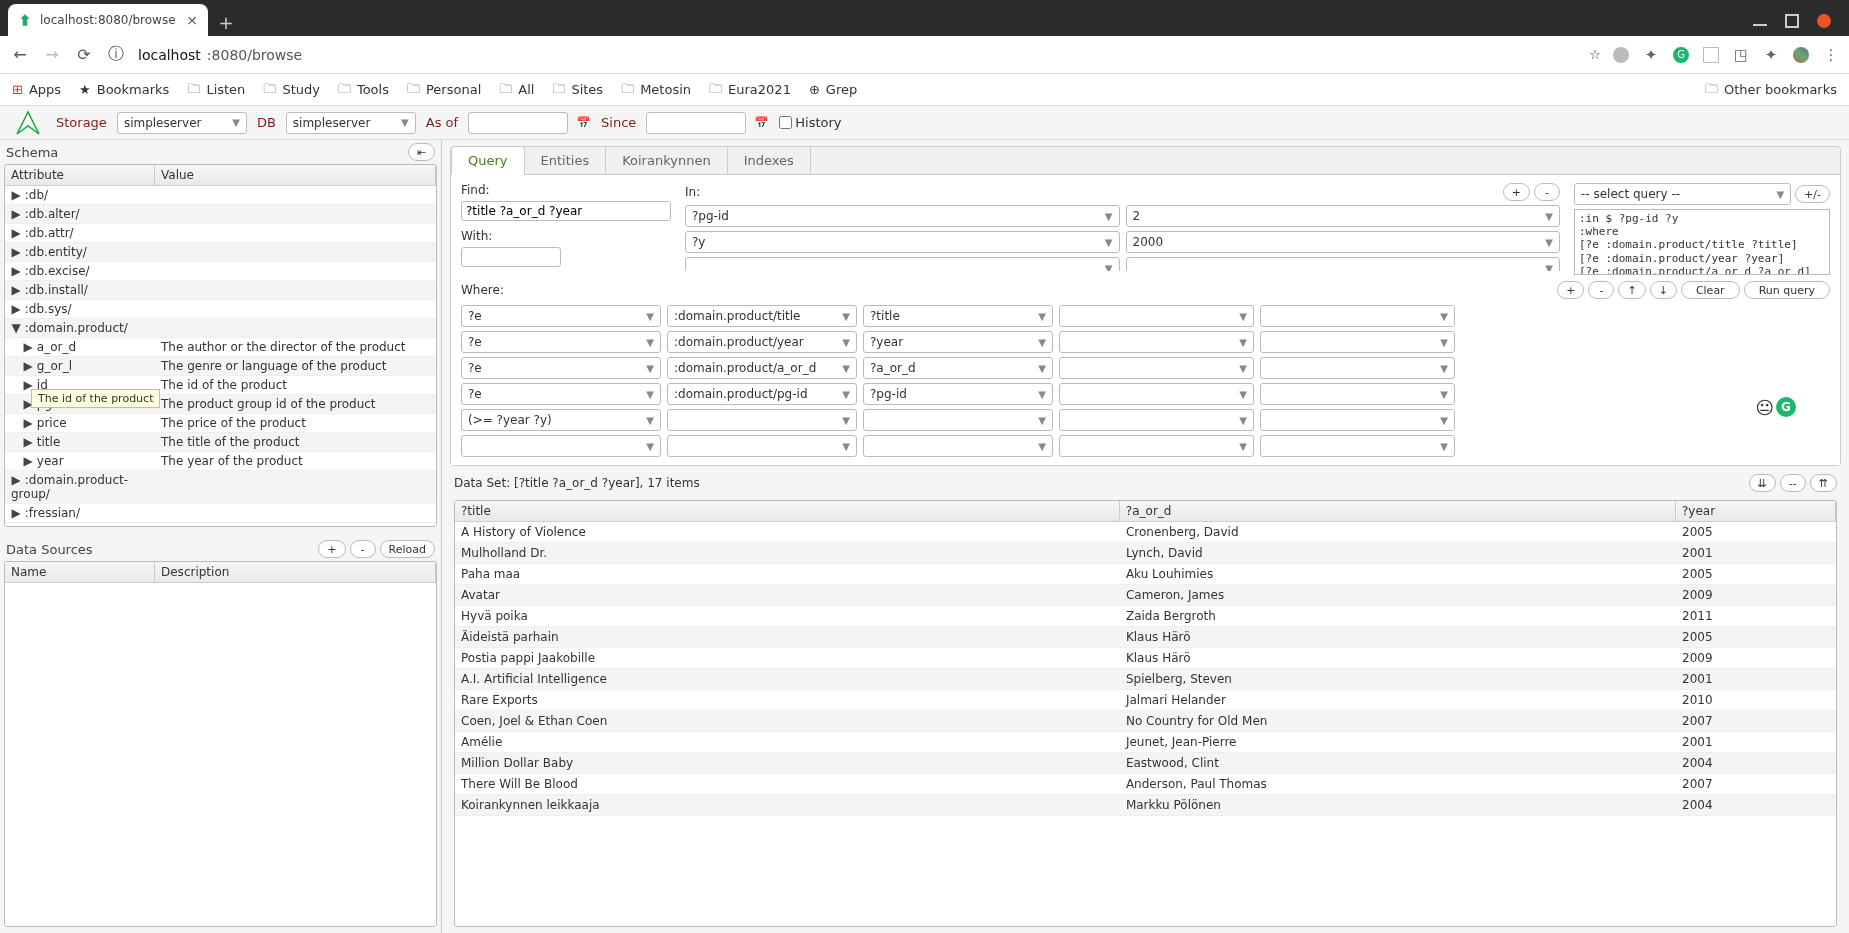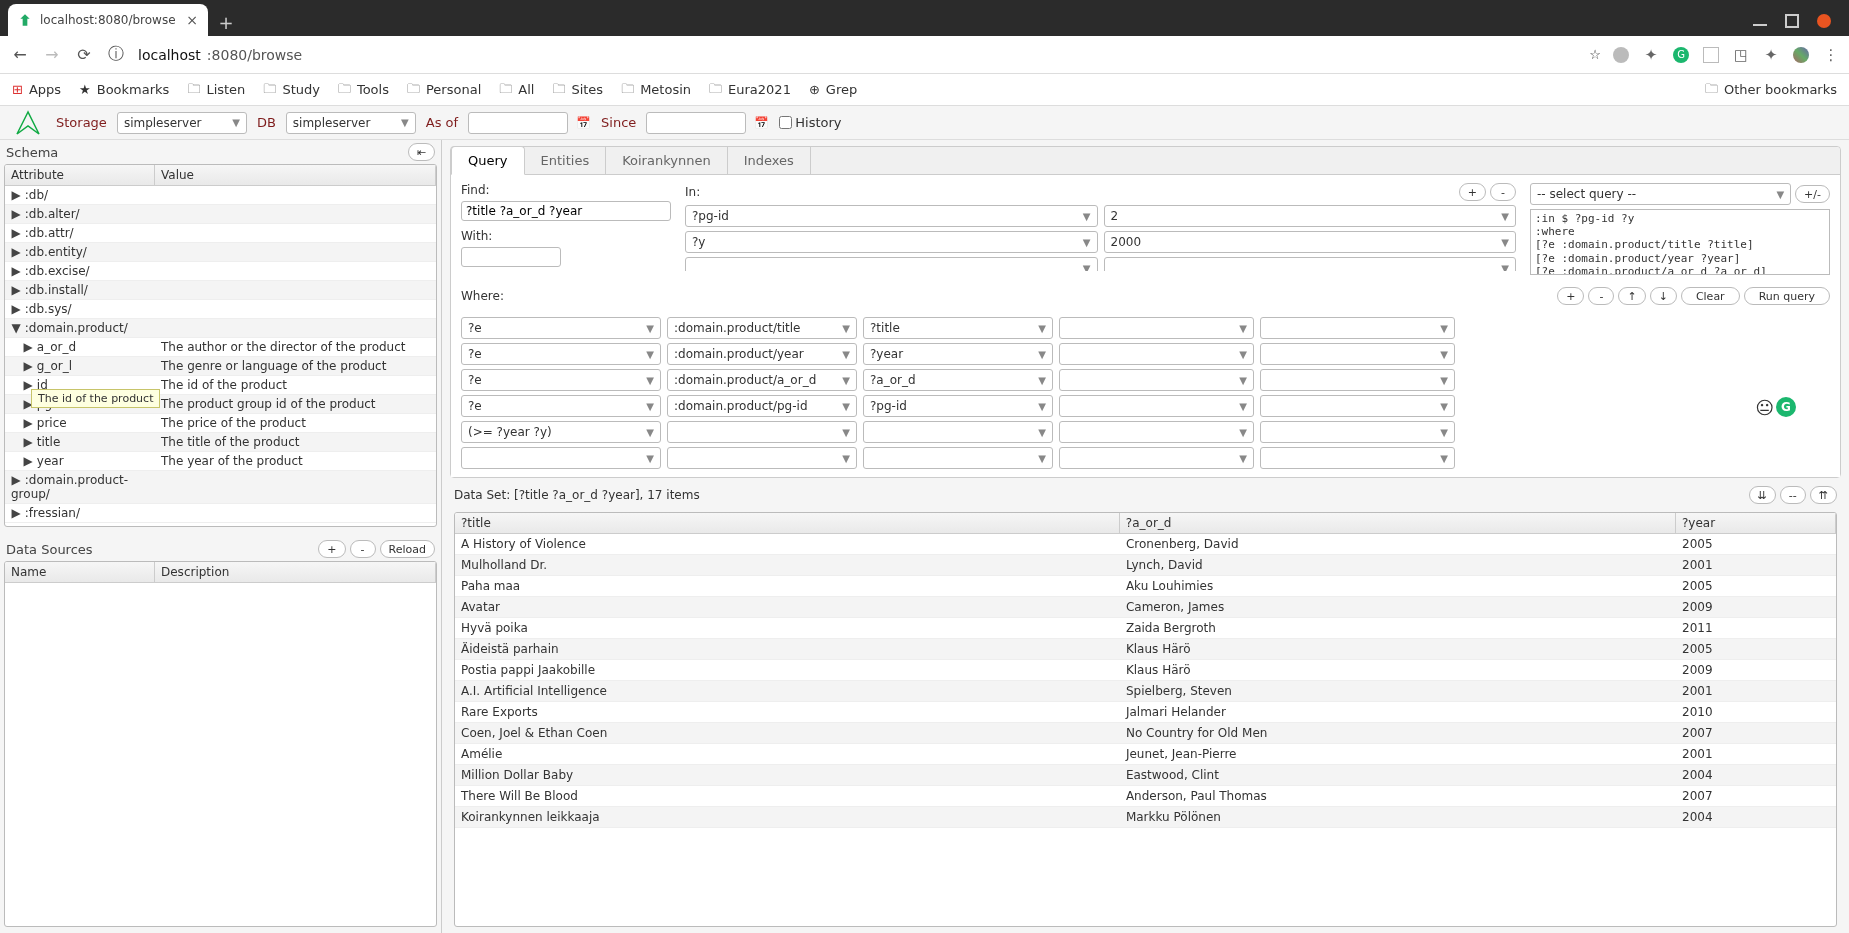--- a/index.html
+++ b/index.html
@@ -64,23 +64,23 @@
   .tooltip { position:absolute; left:26px; top:224px; background:#feffe0; border:1px solid #c7c46a; padding:2px 6px; font-size:11px; color:#333; z-index:5; }
 
   .ds-grid .col-name { width:150px; }
   .ds-grid .col-desc { flex:1; }
   .ds-body { height:200px; }
 
   
   .right-panel { flex:1; display:flex; flex-direction:column; padding:6px 8px; gap:6px; overflow:hidden; }
   .tabs { display:flex; border:1px solid #ccc; border-radius:4px 4px 0 0; background:#f0f0f0; height:28px; align-items:flex-end; }
   .tab-item { padding:6px 16px; font-size:13px; color:#666; border-right:1px solid #ccc; background:#f0f0f0; }
-  .tab-item.active { background:#fff; color:#000000; border-bottom:1px solid #fff; margin-bottom:-1px; border-top:1px solid #ccc; border-left:1px solid #ccc; border-radius:4px 4px 0 0; }
-
-  .query-box { border:1px solid #ccc; border-top:none; background:#fff; padding:8px 10px; display:flex; flex-direction:column; gap:12px; }
+  .tab-item.active { background:#fff; color:#4d7c0f; border-bottom:1px solid #fff; margin-bottom:-1px; border-top:1px solid #ccc; border-left:1px solid #ccc; border-radius:4px 4px 0 0; }
+
+  .query-box { border:1px solid #ccc; border-top:none; background:#fff; padding:8px 10px; display:flex; flex-direction:column; gap:6px; }
   .q-row { display:flex; gap:14px; align-items:flex-start; }
   .q-col { display:flex; flex-direction:column; gap:4px; }
   .q-lbl { font-size:12px; color:#333; }
   .q-input { border:1px solid #bbb; border-radius:3px; height:20px; padding:0 4px; font-size:12px; background:#fff; }
   .combo { border:1px solid #bbb; border-radius:3px; height:22px; background:#fff; display:flex; align-items:center; padding:0 6px; font-size:12px; position:relative; }
   .combo .caret { margin-left:auto; color:#888; font-size:10px; }
 
   .in-grid { display:flex; gap:6px; }
   .in-col { display:flex; flex-direction:column; gap:4px; }
 
@@ -397,21 +397,21 @@
                       <span class="caret">▼</span>
                     </div>
                     <div class="combo" style="flex:1">
                       <span></span>
                       <span class="caret">▼</span>
                     </div>
                   </div>
                 </div>
             </div>
 
-            <div class="q-col" style="width:300px;">
+            <div class="q-col" style="width:256px;">
               <div style="display:flex;gap:4px;align-items:center;">
                 <div class="combo" style="flex:1;">
                   <span>-- select query --</span>
                     <span class="caret">▼</span>
                 </div>
                 <span class="pillbtn">+/-</span>
               </div>
               <div class="side-pre">:in $ ?pg-id ?y
 :where
 [?e :domain.product/title ?title]

